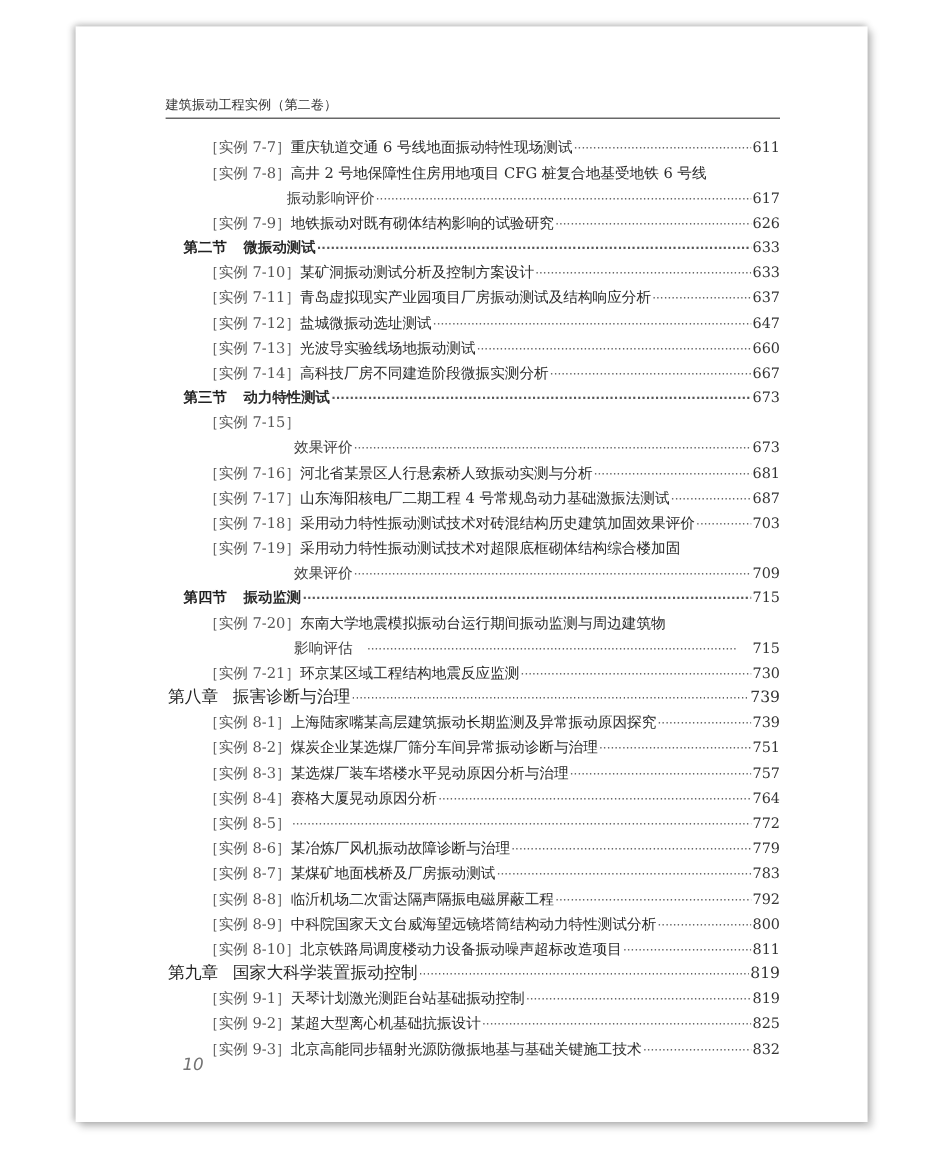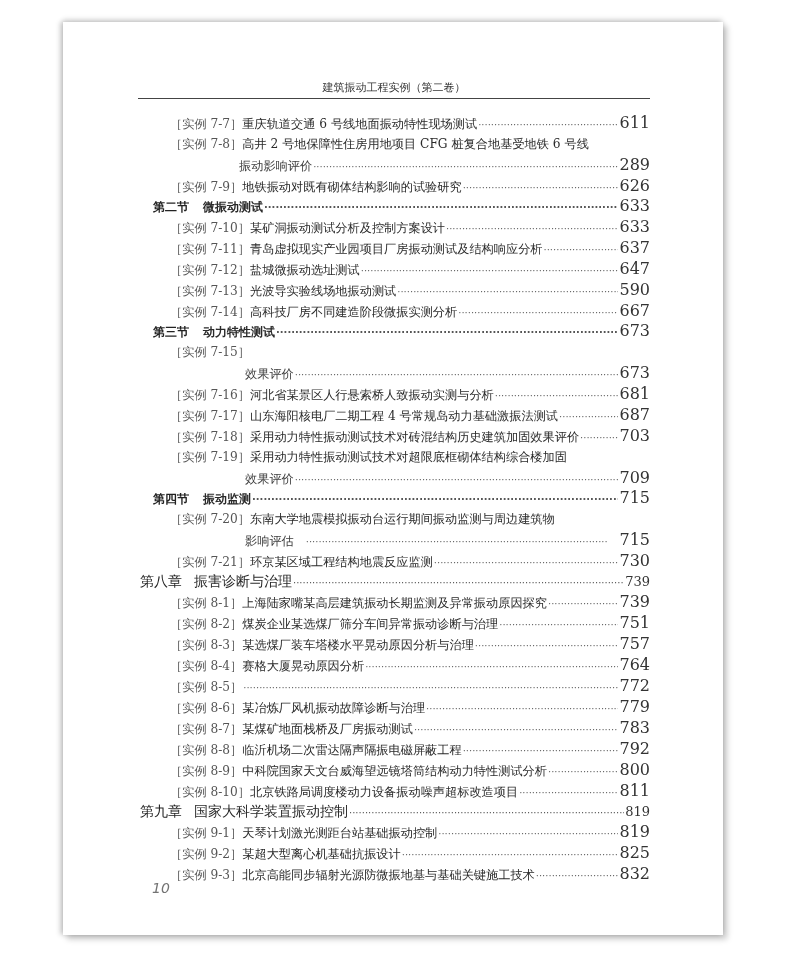--- a/index.html
+++ b/index.html
@@ -6,40 +6,40 @@
   body {
     width: 790px; height: 960px; background: #ffffff; position: relative; overflow: hidden;
     font-family: "DejaVu Serif", "Liberation Serif", serif; color: #2a2a2a;
   }
   .page {
     position: absolute; left: 63px; top: 22px; width: 660px; height: 913px;
     background: #ffffff;
     box-shadow: -3px 0 5px rgba(0,0,0,0.18), 0 -3px 5px rgba(0,0,0,0.12), 4px 4px 6px rgba(0,0,0,0.22);
   }
   .running-head {
-    position: absolute; left: 138px; top: 80px; width: 512px; text-align: center;
+    position: absolute; left: 138px; top: 80px; width: 512px; text-align: left;
     font-family: "DejaVu Sans", "Liberation Sans", sans-serif; font-size: 11px; color: #333;
   }
   .head-rule {
     position: absolute; left: 138px; top: 98px; width: 512px; height: 0;
     border-top: 1.3px solid #444;
   }
   .toc { position: absolute; left: 0; top: 0; width: 790px; }
   .row {
     position: absolute; display: flex; align-items: baseline; white-space: nowrap;
     font-size: 12.2px; line-height: 18px; height: 18px; right: 140px;
   }
   .row .dots {
     flex: 1 1 auto; overflow: hidden; color: #555; margin: 0 1px;
     letter-spacing: 0px; font-size: 10px;
   }
   .row .dots::before {
     content: "··································································································································································";
   }
-  .row .page-no { font-size: 16px; color: #333; flex: 0 0 auto; }
+  .row .page-no { font-size: 12px; color: #333; flex: 0 0 auto; }
   .tag { color: #555; flex: 0 0 auto; }
   .title { flex: 0 0 auto; color: #2a2a2a; }
   .chapter { font-family: "DejaVu Sans", "Liberation Sans", sans-serif; font-size: 14px; font-weight: normal; color: #222; }
   .chapter .page-no { font-family: "DejaVu Serif", "Liberation Serif", serif; font-size: 13px; }
   .chapter .label { margin-right: 12px; }
   .section { font-family: "DejaVu Sans", "Liberation Sans", sans-serif; font-size: 12px; font-weight: bold; color: #222; }
   .section .label { margin-right: 14px; }
   .section .page-no { font-family: "DejaVu Serif", "Liberation Serif", serif; font-weight: normal; }
   .continuation .title { color: #404040; }
   .folio {
@@ -63,21 +63,21 @@
     <span class="dots"></span>
     <span class="page-no">611</span>
   </div>
   <div class="row example" style="left:170px; top:135px;">
     <span class="tag">［实例 7-8］</span>
     <span class="title">高井 2 号地保障性住房用地项目 CFG 桩复合地基受地铁 6 号线</span>
   </div>
   <div class="row continuation" style="left:239px; top:156px;">
     <span class="title">振动影响评价</span>
     <span class="dots"></span>
-    <span class="page-no">289</span>
+    <span class="page-no">617</span>
   </div>
   <div class="row example" style="left:170px; top:177px;">
     <span class="tag">［实例 7-9］</span>
     <span class="title">地铁振动对既有砌体结构影响的试验研究</span>
     <span class="dots"></span>
     <span class="page-no">626</span>
   </div>
   <div class="row section" style="left:153px; top:197px;">
     <span class="label">第二节</span>
     <span class="title">微振动测试</span>
@@ -99,21 +99,21 @@
   <div class="row example" style="left:170px; top:260px;">
     <span class="tag">［实例 7-12］</span>
     <span class="title">盐城微振动选址测试</span>
     <span class="dots"></span>
     <span class="page-no">647</span>
   </div>
   <div class="row example" style="left:170px; top:281px;">
     <span class="tag">［实例 7-13］</span>
     <span class="title">光波导实验线场地振动测试</span>
     <span class="dots"></span>
-    <span class="page-no">590</span>
+    <span class="page-no">660</span>
   </div>
   <div class="row example" style="left:170px; top:302px;">
     <span class="tag">［实例 7-14］</span>
     <span class="title">高科技厂房不同建造阶段微振实测分析</span>
     <span class="dots"></span>
     <span class="page-no">667</span>
   </div>
   <div class="row section" style="left:153px; top:322px;">
     <span class="label">第三节</span>
     <span class="title">动力特性测试</span>

